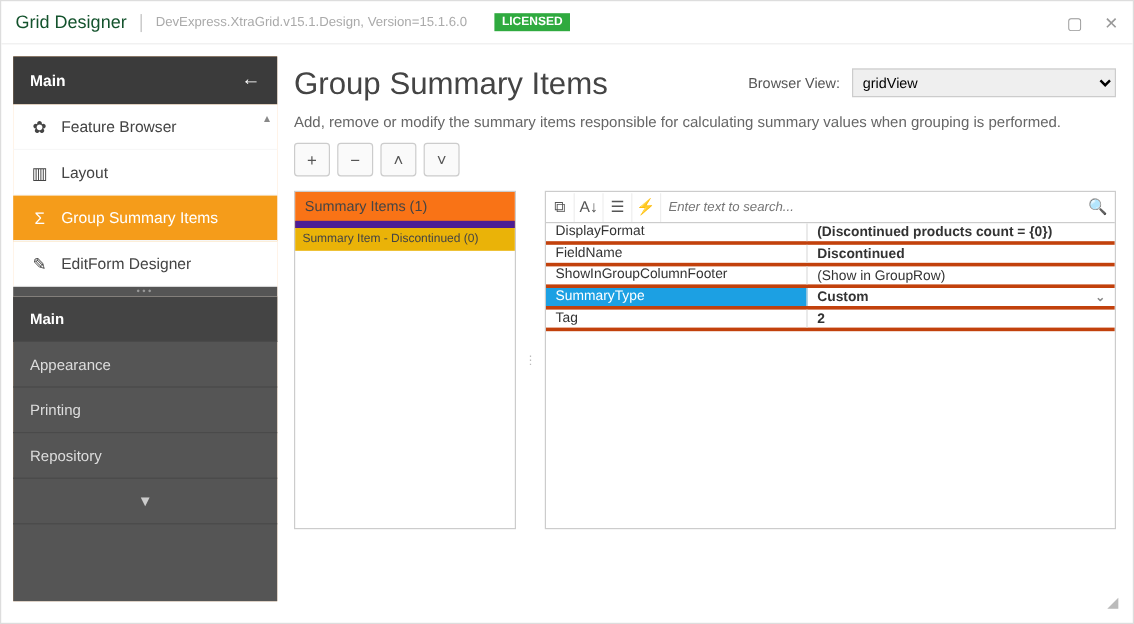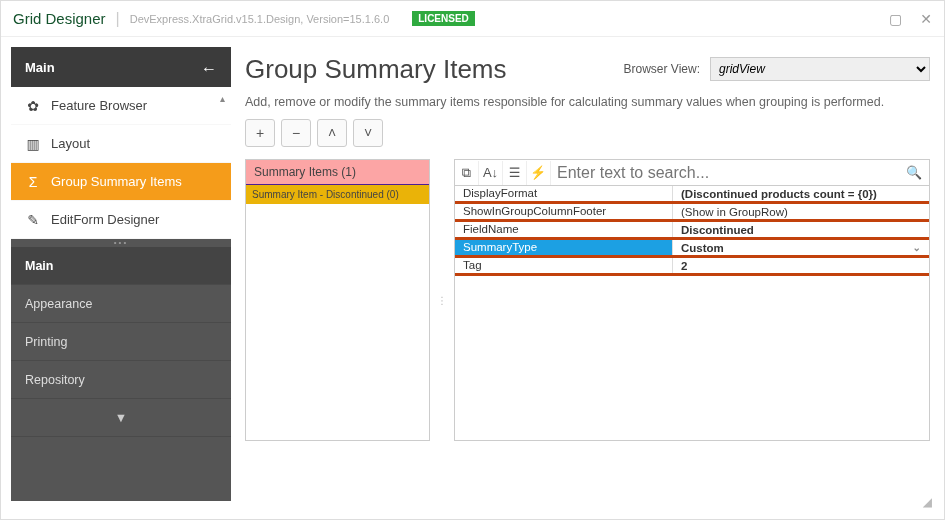--- a/index.html
+++ b/index.html
@@ -28,37 +28,37 @@
 
 .side-sections { background: #555; flex: 1; display: flex; flex-direction: column; }
 .sec { height: 38px; display: flex; align-items: center; padding: 0 14px; font-size: 12.5px; color: #ddd; border-bottom: 1px solid #4a4a4a; cursor: pointer; }
 .sec.sel { color: #fff; font-weight: 600; background: #444; }
 .sec.expand { justify-content: center; color: #ccc; }
 
 .main { flex: 1; display: flex; flex-direction: column; padding-right: 4px; }
 .main-header { display: flex; align-items: center; height: 44px; }
 .main-header h1 { font-size: 26px; font-weight: 300; color: #444; }
 .sv { margin-left: auto; display: flex; align-items: center; gap: 10px; font-size: 12px; color: #555; }
-.sv select { width: 220px; height: 24px; font-size: 12px; border: 1px solid #ccc; padding: 0 4px; font-style: italic; }
+.sv select { width: 220px; height: 24px; font-size: 12px; border: 1px solid #ccc; padding: 0 4px; }
 .desc { font-size: 12.5px; color: #666; margin: 4px 0 10px; }
 
 .toolbar { display: flex; gap: 6px; margin-bottom: 12px; }
 .tbtn { width: 30px; height: 28px; border: 1px solid #ccc; background: #fafafa; border-radius: 3px; display: flex; align-items: center; justify-content: center; font-size: 14px; color: #555; cursor: pointer; }
 
 .panels { display: flex; gap: 10px; height: 282px; }
 .panel-left { width: 185px; border: 1px solid #ccc; display: flex; flex-direction: column; }
-.panel-left .phead { font-size: 12px; padding: 5px 8px; color: #444; border-bottom: 1px solid #4c1d95; background: #fca5a5; }
+.panel-left .phead { font-size: 12px; padding: 5px 8px; color: #444; border-bottom: 6px solid #4c1d95; background: #f97316; }
 .panel-left .pitem { font-size: 10px; padding: 4px 6px; background: #eab308; color: #444; cursor: pointer; }
 .splitter { width: 4px; display: flex; align-items: center; justify-content: center; color: #bbb; font-size: 10px; cursor: col-resize; }
 
 .panel-right { flex: 1; border: 1px solid #ccc; display: flex; flex-direction: column; }
 .pg-toolbar { display: flex; align-items: center; border-bottom: 1px solid #ccc; height: 26px; }
 .pg-toolbar .pgbtn { width: 24px; height: 24px; display: flex; align-items: center; justify-content: center; font-size: 13px; color: #555; cursor: pointer; border-right: 1px solid #eee; }
 .pg-search { flex: 1; display: flex; align-items: center; padding: 0 6px; }
-.pg-search input { flex: 1; border: none; outline: none; font-size: 16px; color: #888; }
+.pg-search input { flex: 1; border: none; outline: none; font-size: 11px; color: #888; font-style: italic; }
 .pg-search .mag { color: #888; font-size: 13px; }
 
 .pg-body { flex: 1; overflow: auto; }
 .pg-row { display: flex; height: 18px; font-size: 11.5px; border-bottom: 3px solid #c2410c; }
 .pg-row .k { width: 46%; padding: 1px 8px; border-right: 1px solid #ddd; color: #333; }
 .pg-row .v { flex: 1; padding: 1px 8px; color: #333; display: flex; align-items: center; }
 .pg-row .v .dd { margin-left: auto; color: #888; font-size: 10px; }
 .pg-row.bold .v { font-weight: 600; }
 .pg-row.sel .k { background: #1ca0e3; color: #fff; }
 .resizer { position: absolute; right: 12px; bottom: 10px; color: #bbb; font-size: 12px; cursor: nwse-resize; }
@@ -166,27 +166,27 @@
           <div class="pg-search">
             <input type="text" placeholder="Enter text to search..." style="">
             <span class="mag">🔍</span>
           </div>
         </div>
         <div class="pg-body">
           <div class="pg-row bold">
             <div class="k">DisplayFormat</div>
             <div class="v">(Discontinued products count = {0})</div>
           </div>
+          <div class="pg-row bold">
+            <div class="k">FieldName</div>
+            <div class="v">Discontinued</div>
+          </div>
           <div class="pg-row">
             <div class="k">ShowInGroupColumnFooter</div>
             <div class="v">(Show in GroupRow)</div>
-          </div>
-          <div class="pg-row bold">
-            <div class="k">FieldName</div>
-            <div class="v">Discontinued</div>
           </div>
           <div class="pg-row bold sel">
             <div class="k">SummaryType</div>
             <div class="v">
                 <span>Custom</span>
                 <span class="dd">⌄</span>
               </div>
           </div>
           <div class="pg-row bold">
             <div class="k">Tag</div>

